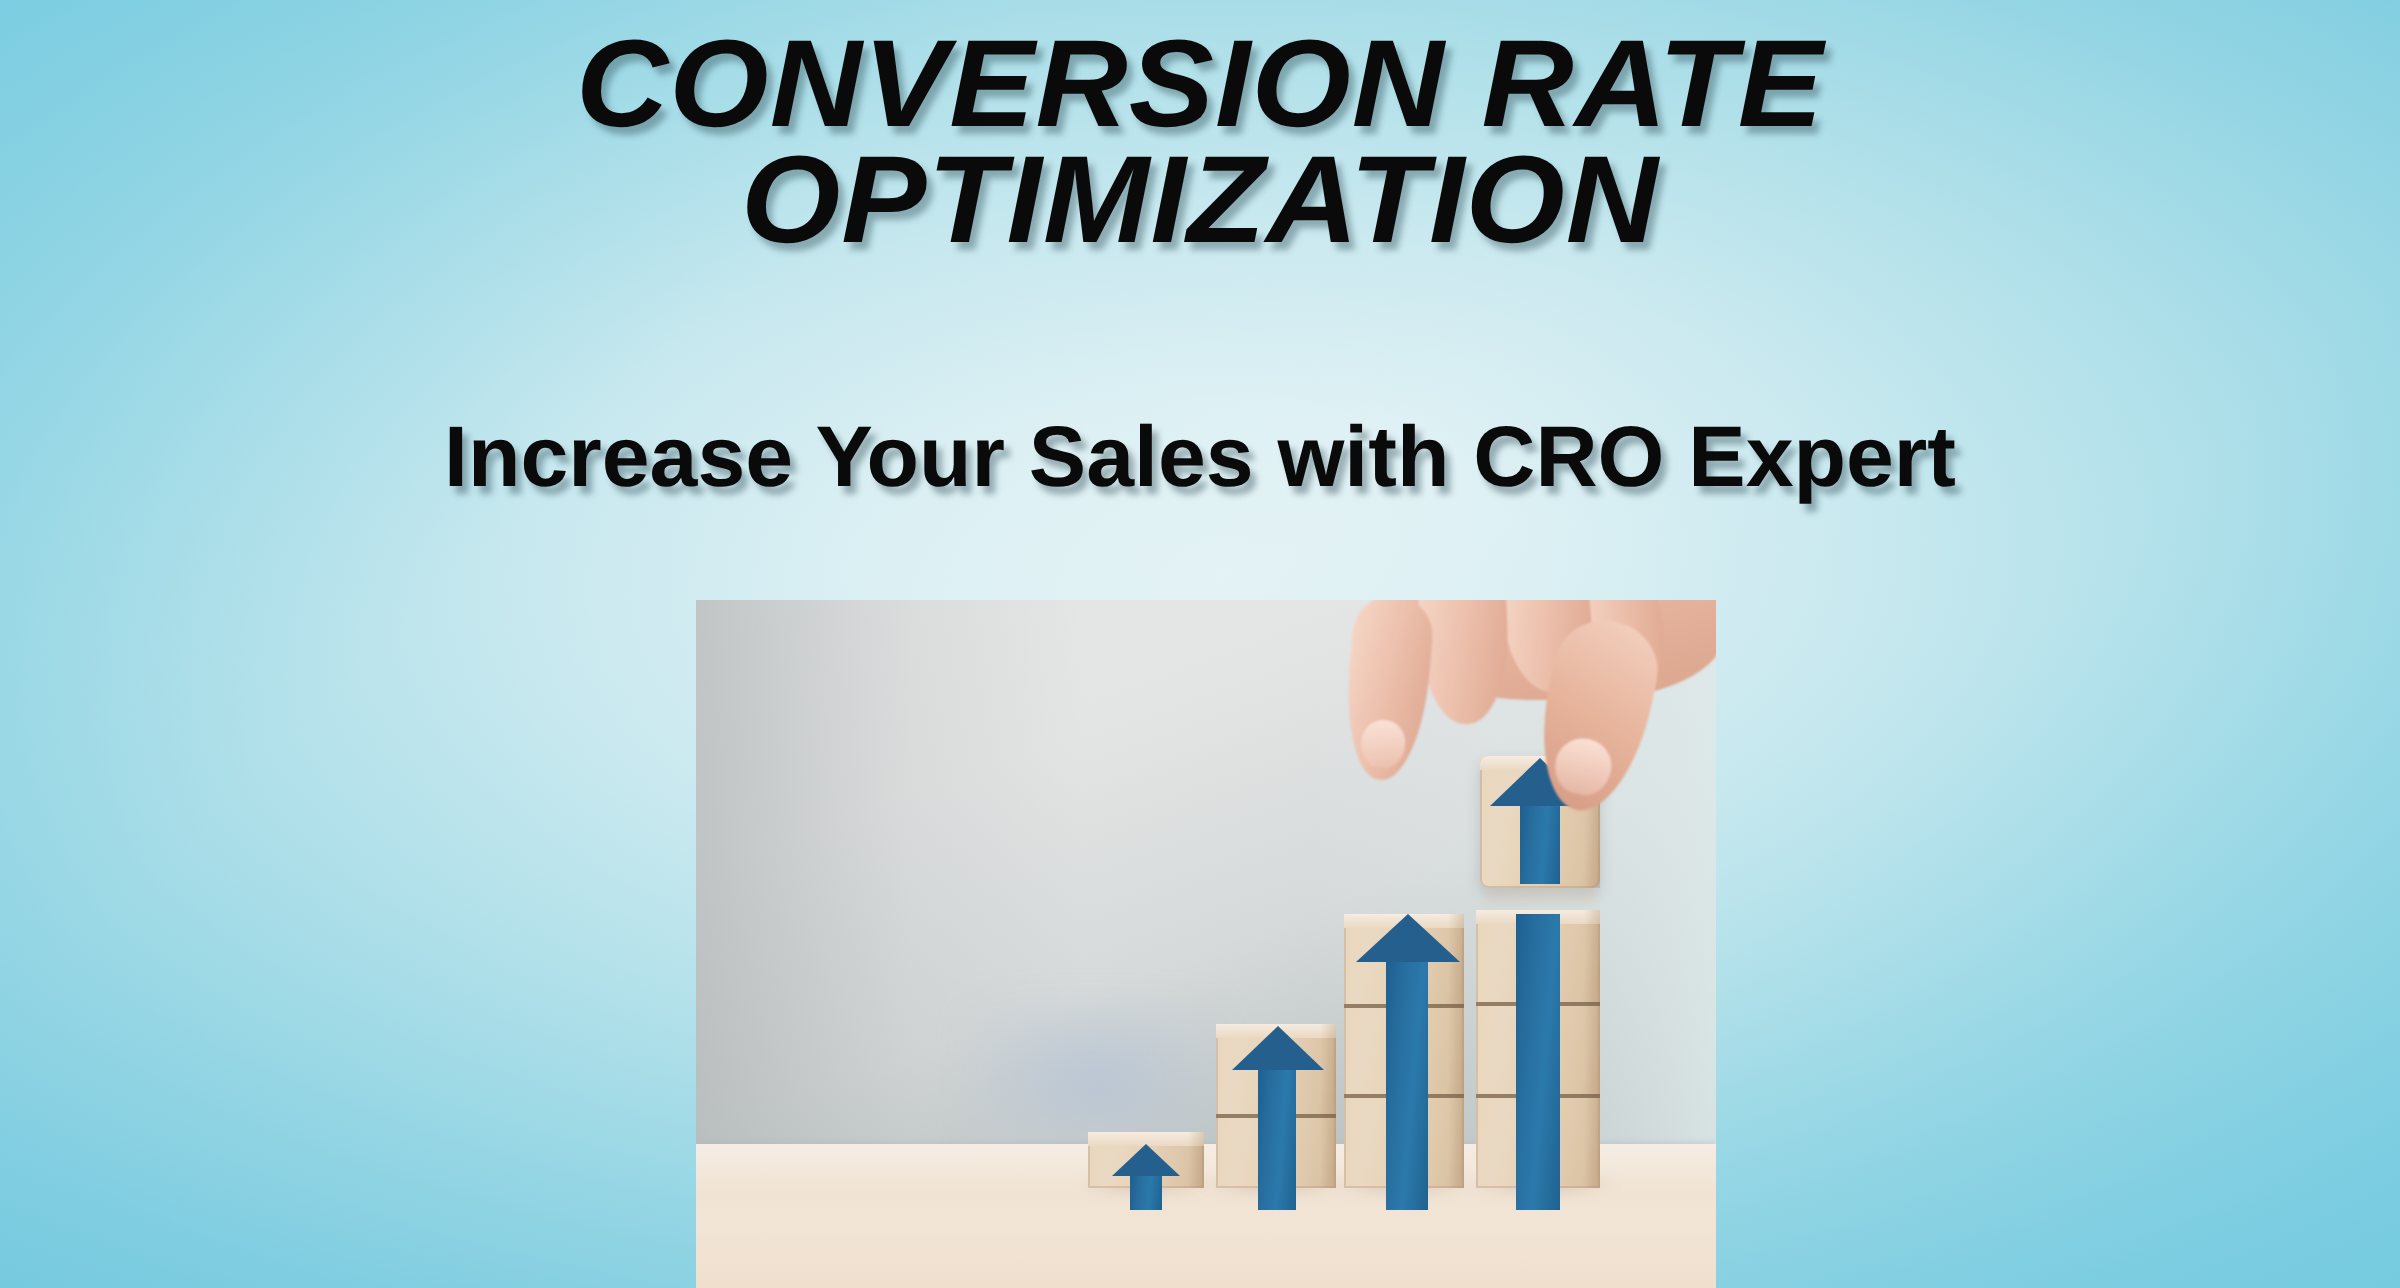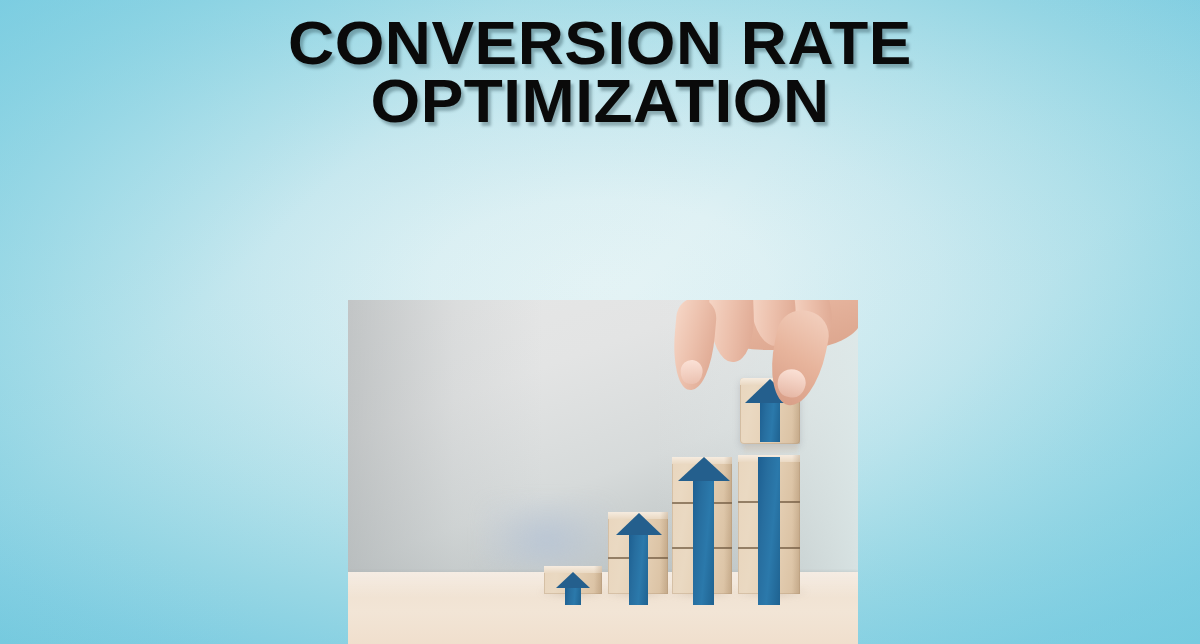--- a/index.html
+++ b/index.html
@@ -32,20 +32,21 @@
     position:absolute; inset:0;
     background:
       linear-gradient(135deg, rgba(120,205,225,0.55) 0%, rgba(150,215,230,0.10) 28%,
         rgba(255,255,255,0) 50%, rgba(150,215,230,0.12) 72%, rgba(120,205,225,0.5) 100%);
   }
 
   
   .headline-wrap {
     position:absolute; left:0; right:0; top:14px;
     text-align:center;
+    font-style:italic;
   }
   .headline {
     font-family:"Liberation Sans", sans-serif;
     font-weight:700;
     font-size:62px;
     line-height:0.94;
     letter-spacing:0.5px;
     color:#0a0a0a;
     text-shadow: 3px 4px 3px rgba(40,70,80,0.38);
     transform: scaleX(1.03);
@@ -185,20 +186,23 @@
   <div class="bg-base"></div>
   <div class="bg-tint"></div>
 
   <div class="headline-wrap">
     <div class="headline">
       <span>CONVERSION RATE</span>
       <span class="l2">OPTIMIZATION</span>
     </div>
   </div>
 
+  <div class="subhead-wrap">
+    <div class="subhead">Increase Your Sales with CRO Expert</div>
+  </div>
 
   <div class="photo">
 
     <div class="wall"></div>
     <div class="wall-left-shade"></div>
     <div class="wall-right-tint"></div>
     <div class="wall-bluepatch"></div>
 
     <div class="table-edge"></div>
     <div class="table-top"></div>

